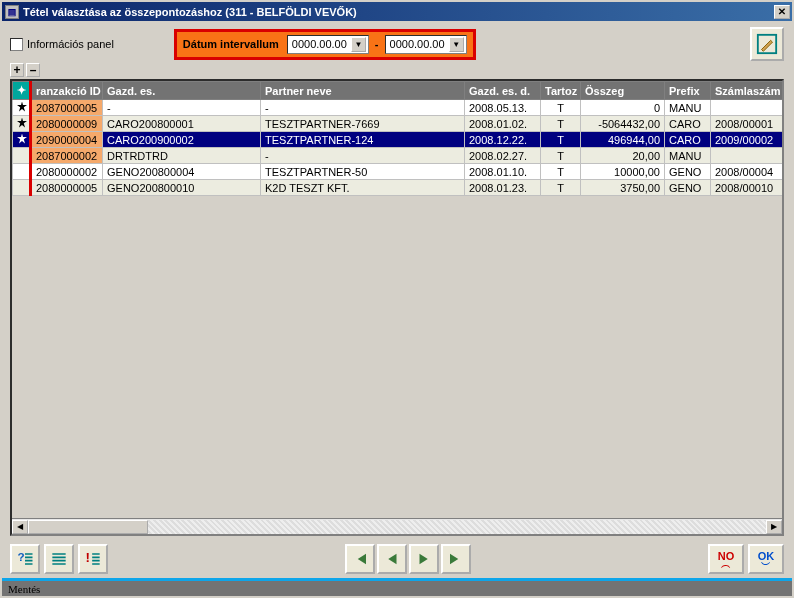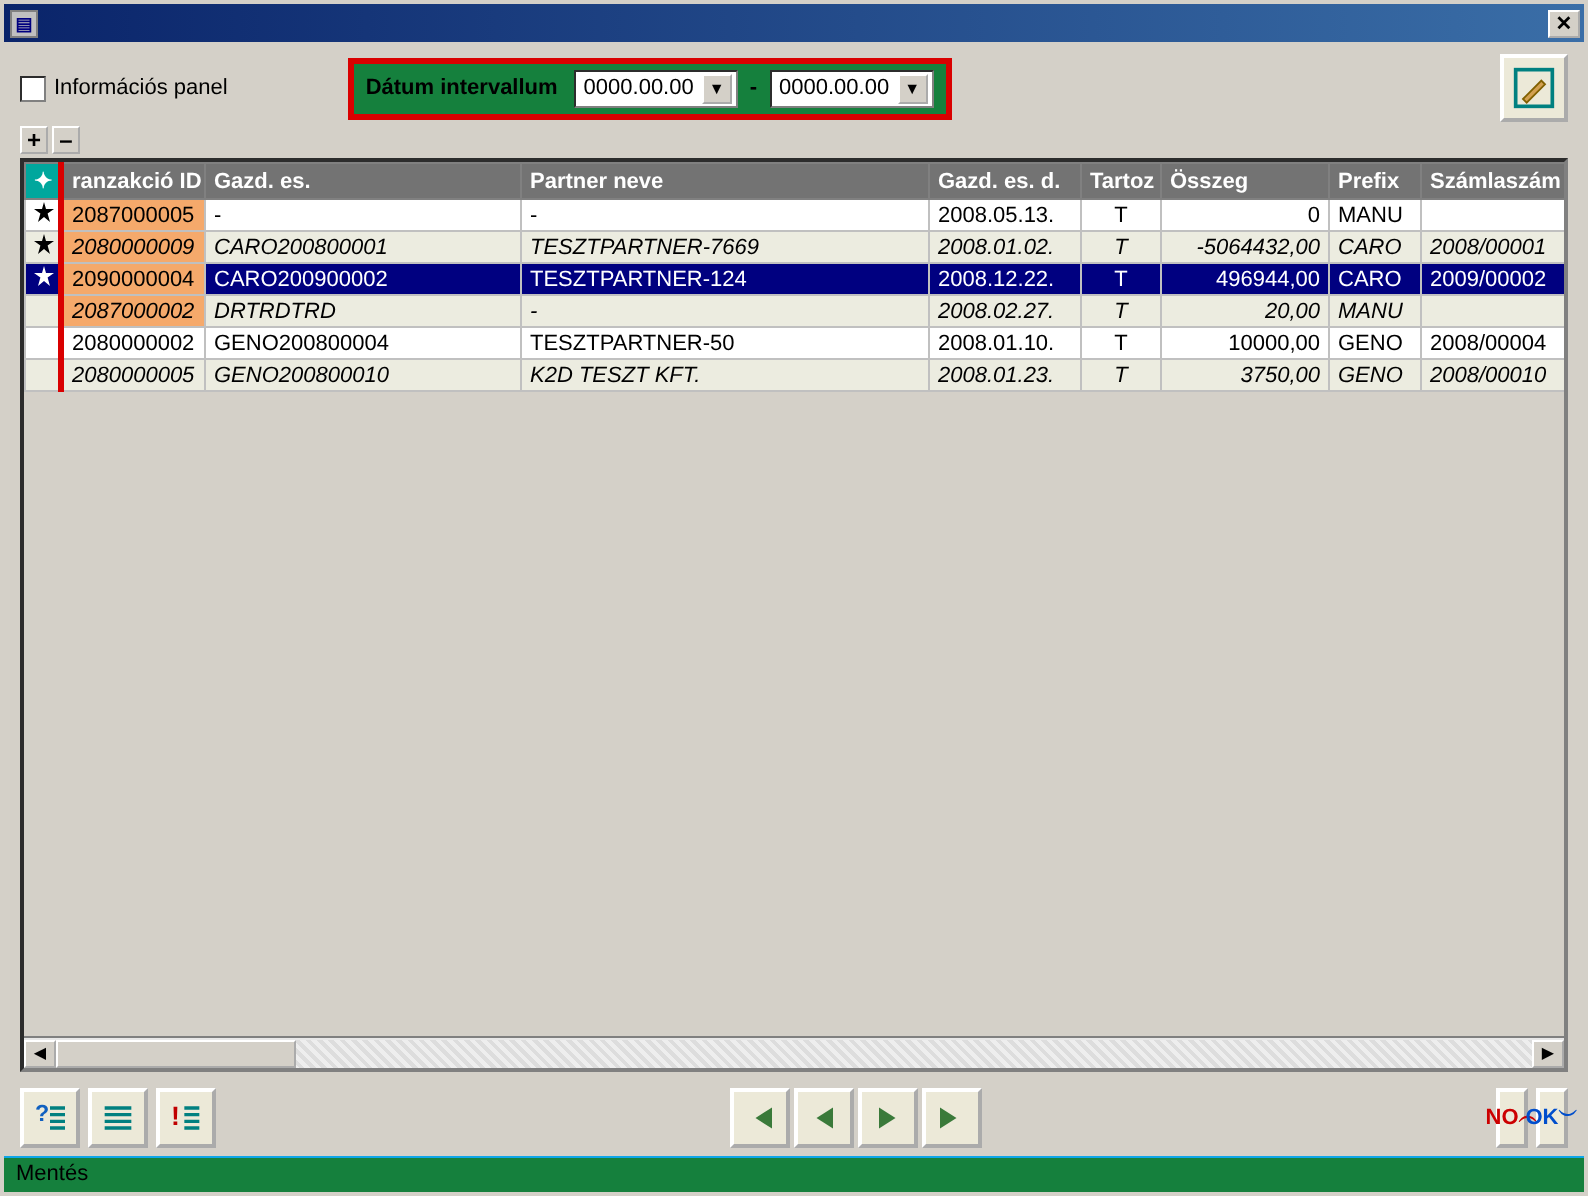--- a/index.html
+++ b/index.html
@@ -44,21 +44,21 @@
     display: flex; align-items: center; padding: 6px 8px 2px 8px; justify-content: center;
   }
   .checkbox {
     width: 13px; height: 13px; border:1px inset #808080; background:#fff; margin-right:4px;
   }
   .datefilter {
     margin-left: 60px;
     border: 3px solid #d90000;
     padding: 3px 6px;
     display: flex; align-items: center;
-    background:#15803d;
+    background:#f97316;
   }
   .datefilter .lbl { font-weight: bold; margin-right: 8px; }
   .dateinput {
     display:flex;align-items:center;background:#fff;border:1px inset #808080;
     height:19px;padding:0 2px 0 4px;
   }
   .dd {
     width:15px;height:15px;border:1px outset #fff;background:#d4d0c8;margin-left:4px;
     display:flex;align-items:center;justify-content:center;font-size:8px;
   }
@@ -82,21 +82,21 @@
   table { border-collapse: collapse; width:100%; background:#fff; table-layout:fixed;}
   th {
     background:#737373;color:#fff;text-align:left;font-weight:bold;
     padding:2px 4px;border:1px solid #808080;font-size:11px;height:16px;
     white-space:nowrap;overflow:hidden;
   }
   td {
     padding:1px 4px;border:1px solid #c0c0c0;font-size:11px;height:16px;
     white-space:nowrap;overflow:hidden;
   }
-  tr.striped td { background:#ecece0;font-style:italic; }
+  tr.striped td { background:#ecece0; }
   tr.selected td { background:#000080;color:#fff; }
   col.sel{width:18px}col.tid{width:72px}col.gazd{width:158px}col.part{width:204px}
   col.gdat{width:76px}col.tart{width:40px}col.ossz{width:84px}col.pref{width:46px}col.szam{width:100px}
   .selhdr { background:#00a79d; text-align:center; }
   td.selc { text-align:center; }
   .markicon { width:10px;height:10px;display:inline-block;background:#000;
     clip-path:polygon(50% 0,60% 35%,100% 35%,68% 57%,80% 100%,50% 75%,20% 100%,32% 57%,0 35%,40% 35%);}
   tr.selected .markicon{background:#fff;}
   td.oran { background:#f5a96b !important; }
   tr.selected td.oran { color:#000; }
@@ -122,34 +122,35 @@
   .fbtn svg{width:20px;height:20px;}
   .nav { display:flex;align-items:center; }
   .nav .navbtn {
     width:30px;height:30px;border:2px outset #fff;background:#ece9d8;
     display:flex;align-items:center;justify-content:center;margin:0 1px;
   }
   .nav .navbtn svg{width:18px;height:18px;}
   .pagebox{width:72px;height:30px;background:#fff;border:1px inset #808080;
     display:flex;align-items:center;justify-content:center;margin:0 1px;}
   .nobtn,.okbtn{
-    width:16px;height:30px;border:2px outset #fff;background:#ece9d8;
-    display:flex;align-items:center;justify-content:center;font-weight:bold;font-size:11px;
+    width:36px;height:30px;border:2px outset #fff;background:#ece9d8;
+    display:flex;flex-direction:column;align-items:center;justify-content:center;font-weight:bold;font-size:11px;
   }
   .nobtn{color:#cc0000;}
   .okbtn{color:#004ecc;}
   .arc{font-size:10px;line-height:6px;}
-  .status{height:18px;border-top:1px solid #0ea5e9;background:#15803d;padding:2px 6px;}
+  .status{height:18px;border-top:3px solid #0ea5e9;background:#737373;padding:2px 6px;font-family:Liberation Serif, serif;}
 </style>
 </head>
 <body>
 
 <div class="window">
   <div class="titlebar">
     <span class="icon">▤</span>
+    <span>Tétel választása az összepontozáshoz  (311 - BELFÖLDI VEVŐK)</span>
     <span class="spacer"></span>
     <div class="close">
       <span>✕</span>
     </div>
   </div>
 
   <div class="toprow">
     <div class="checkbox"></div>
     <span>Információs panel</span>
     <div class="datefilter">

